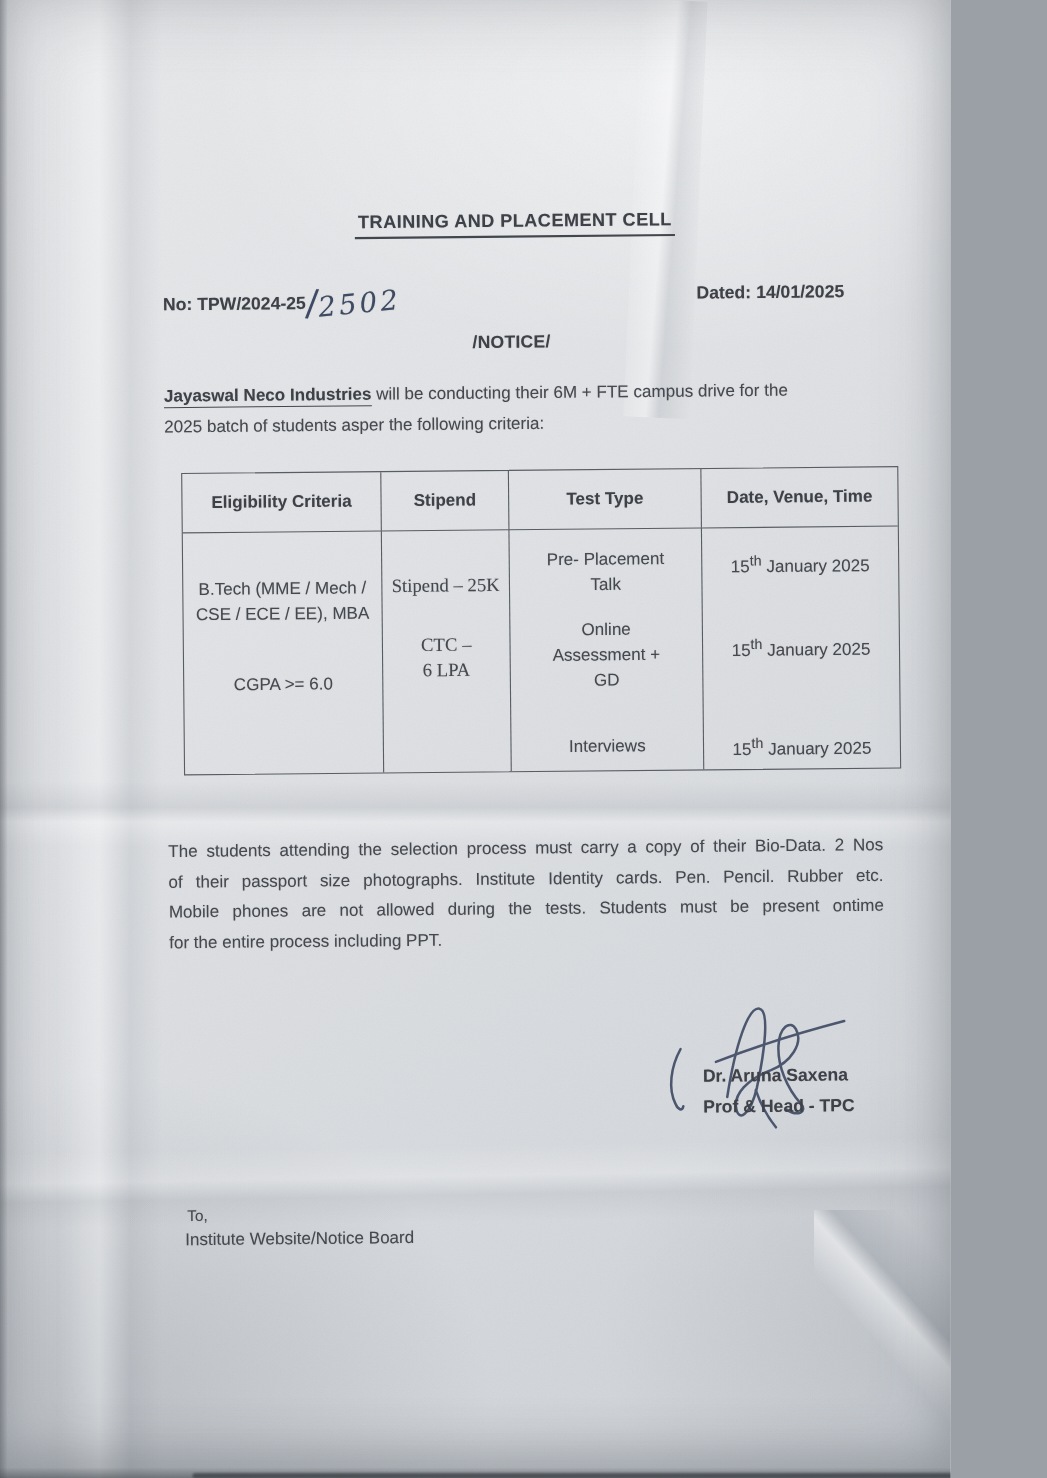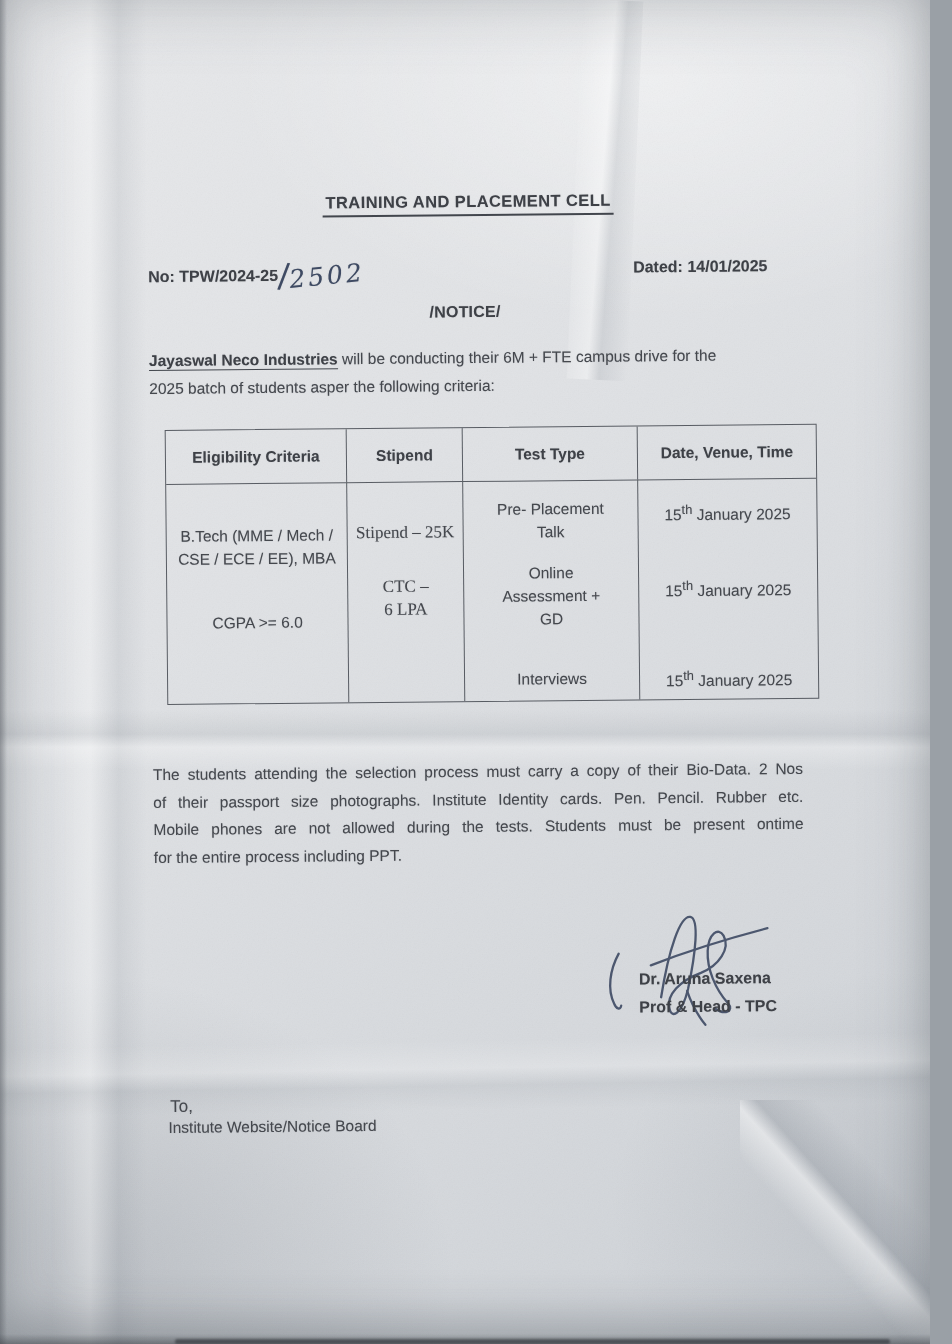--- a/index.html
+++ b/index.html
@@ -1,17 +1,17 @@
 <!DOCTYPE html>
 <html><head>
 <meta charset="utf-8">
 <style>
   html,body{margin:0;padding:0;background:#9aa0a6;}
   .scan{
-    position:relative;width:930px;height:1344px;overflow:hidden;
+    position:relative;width:864px;height:1344px;overflow:hidden;
     font-family:"Liberation Sans", sans-serif;color:#45484e;
     background:
       radial-gradient(ellipse 700px 400px at 70% 6%, rgba(255,255,255,.45), transparent 60%),
       radial-gradient(ellipse 600px 500px at 10% 95%, rgba(90,98,108,.22), transparent 60%),
       radial-gradient(ellipse 500px 400px at 98% 90%, rgba(100,108,118,.16), transparent 60%),
       linear-gradient(148deg,#e8e9eb 0%,#e0e2e5 38%,#d6d9dd 72%,#cdd1d6 100%);
   }
   .layer{position:absolute;inset:0;pointer-events:none;}
   .noise-svg{position:absolute;inset:0;opacity:.5;}
   .crease-top-v{position:absolute;left:575px;top:0;width:60px;height:380px;
@@ -60,21 +60,21 @@
   .cellblk{position:absolute;width:100%;text-align:center;line-height:23px;}
   .serif{font-family:"Liberation Serif",serif;font-size:17px;}
   .cgpa{position:absolute;left:45px;top:130px;}
   .para{position:absolute;left:152px;top:758px;width:650px;font-size:15.5px;line-height:27.5px;
     text-shadow:0 0 1px rgba(92,96,104,.35);}
   .para .jline{text-align:justify;text-align-last:justify;}
   .para .lline{text-align:left;}
   .sig-svg{position:absolute;left:600px;top:903px;}
   .sig-name{left:636px;top:972px;font-size:16px;}
   .sig-title{left:636px;top:1000px;font-size:16px;}
-  .to1{left:166px;top:1094px;font-size:17px;}
+  .to1{left:166px;top:1094px;font-size:14px;}
   .to2{left:164px;top:1116px;font-size:15.5px;}
 </style>
 </head>
 <body>
 
 <div class="scan">
 
   <svg class="noise-svg" width="952" height="1344" xmlns="http://www.w3.org/2000/svg">
     <filter id="grain">
         <feTurbulence type="fractalNoise" baseFrequency="0.8" numOctaves="2" stitchTiles="stitch"></feTurbulence>

